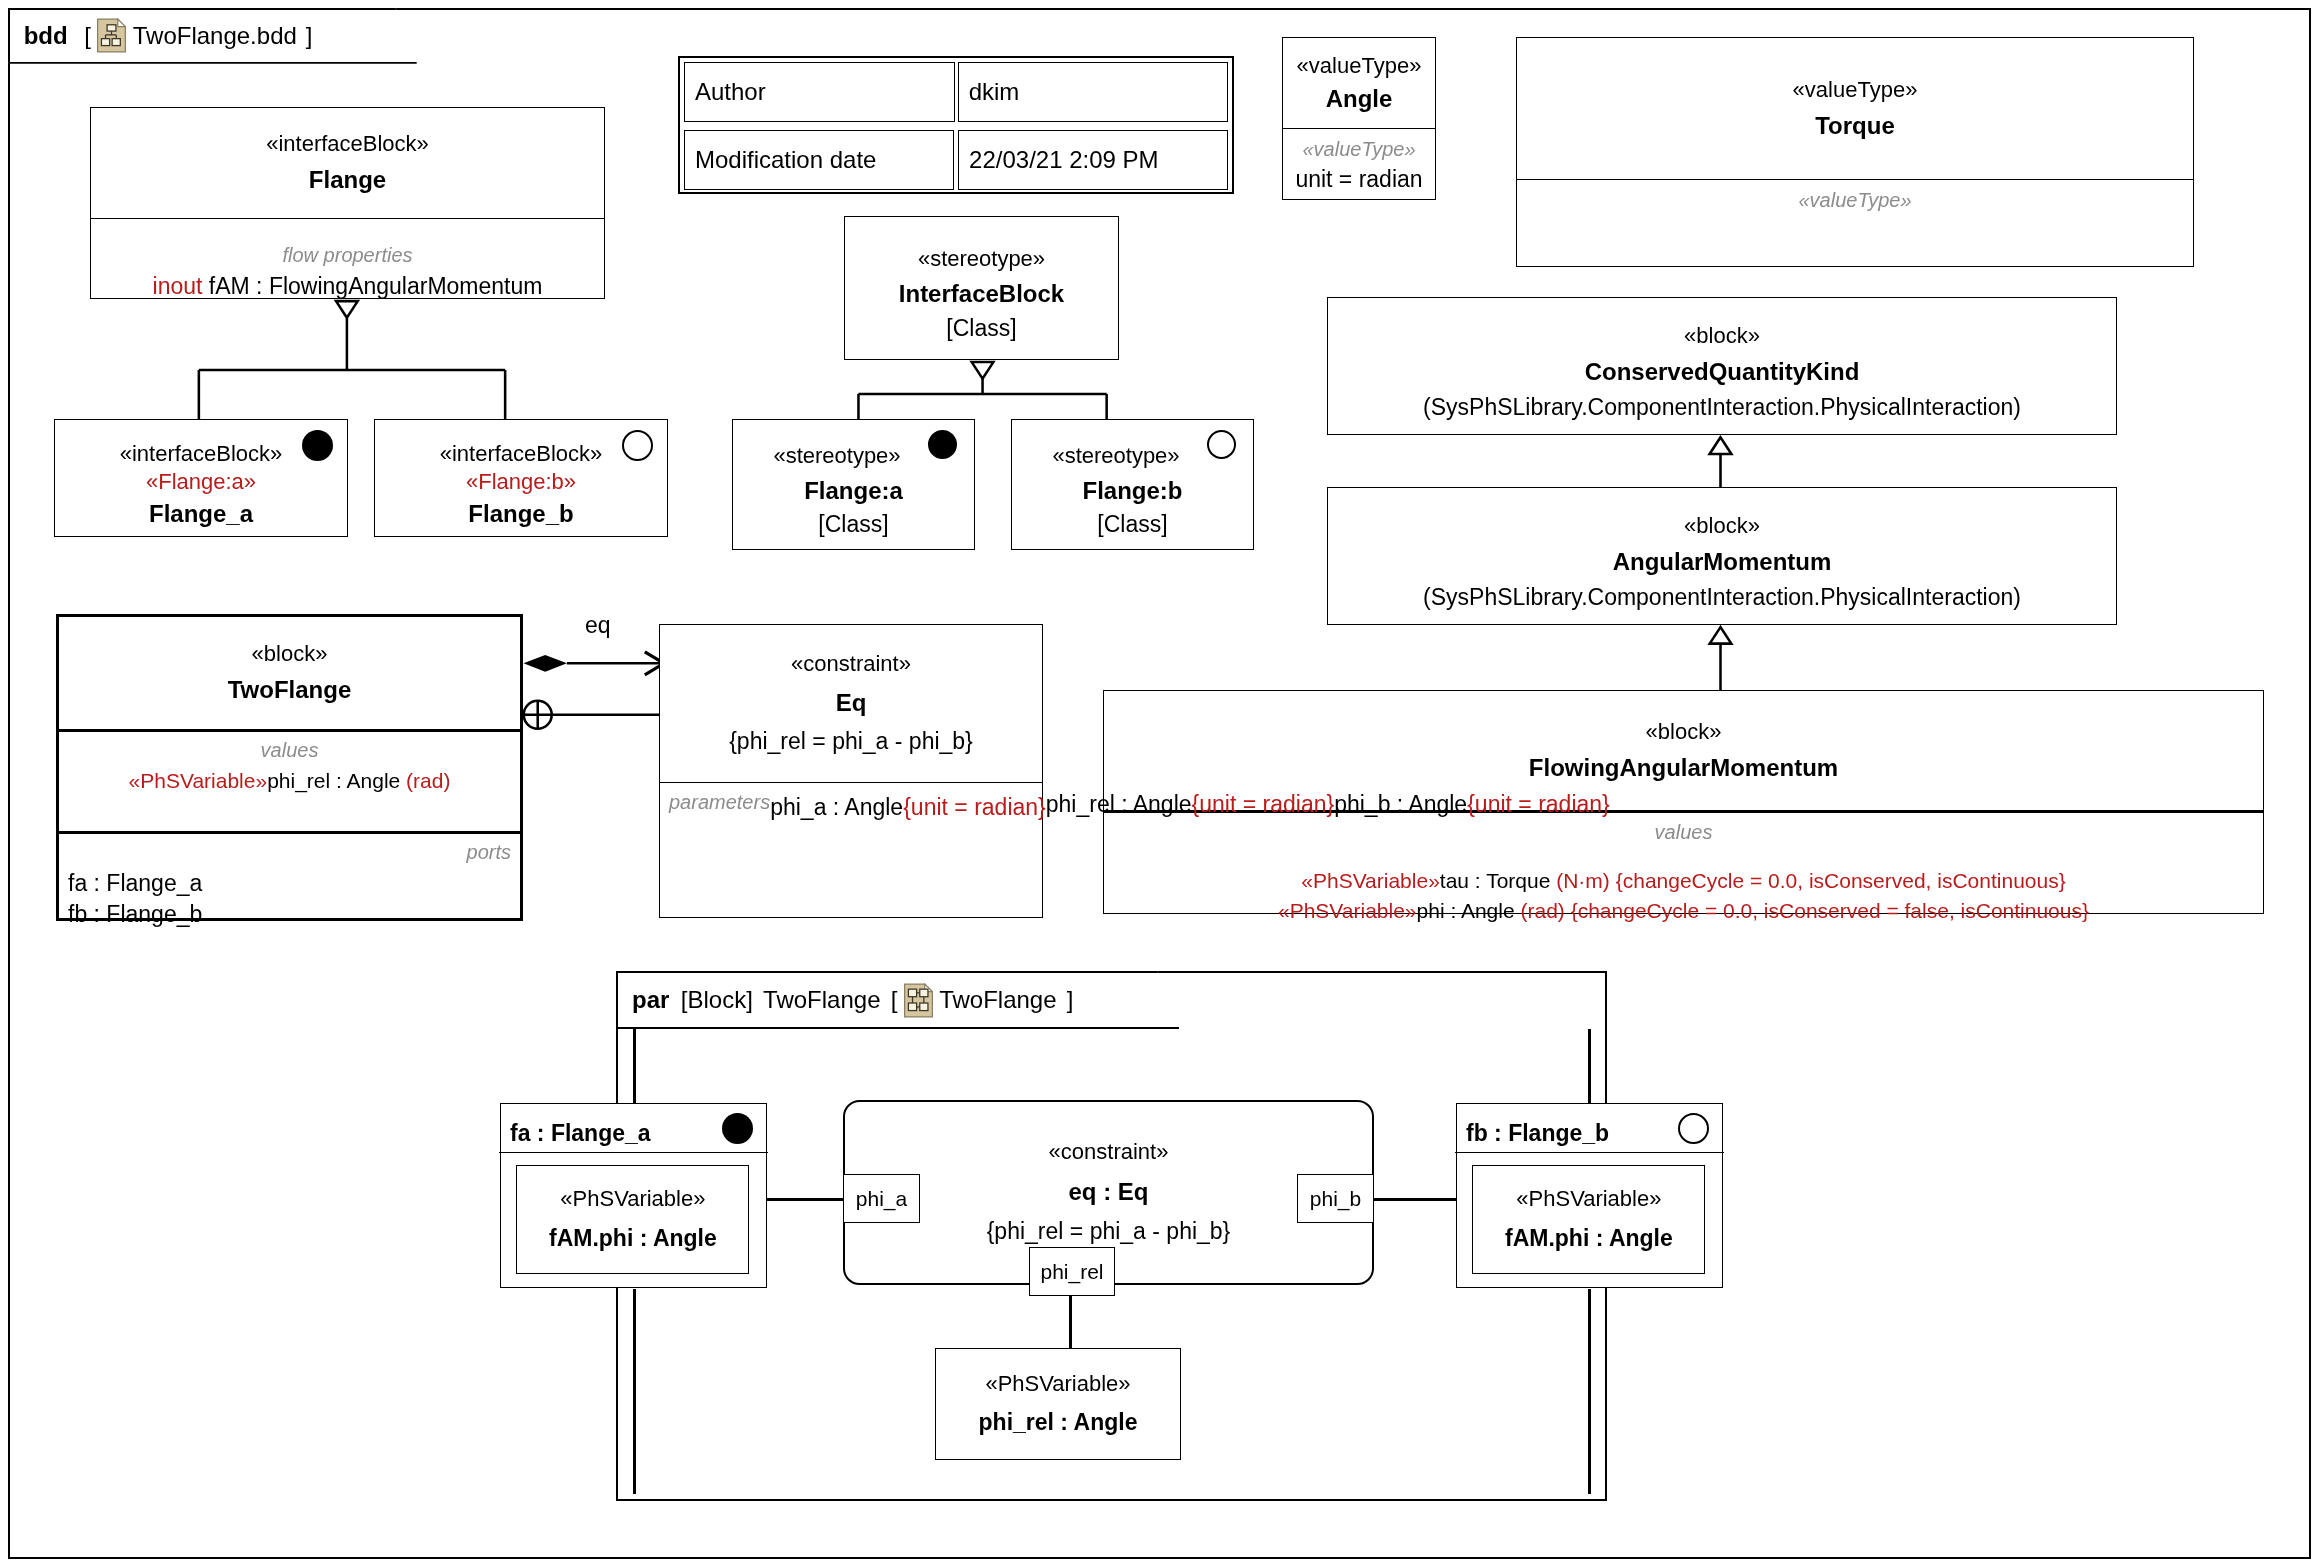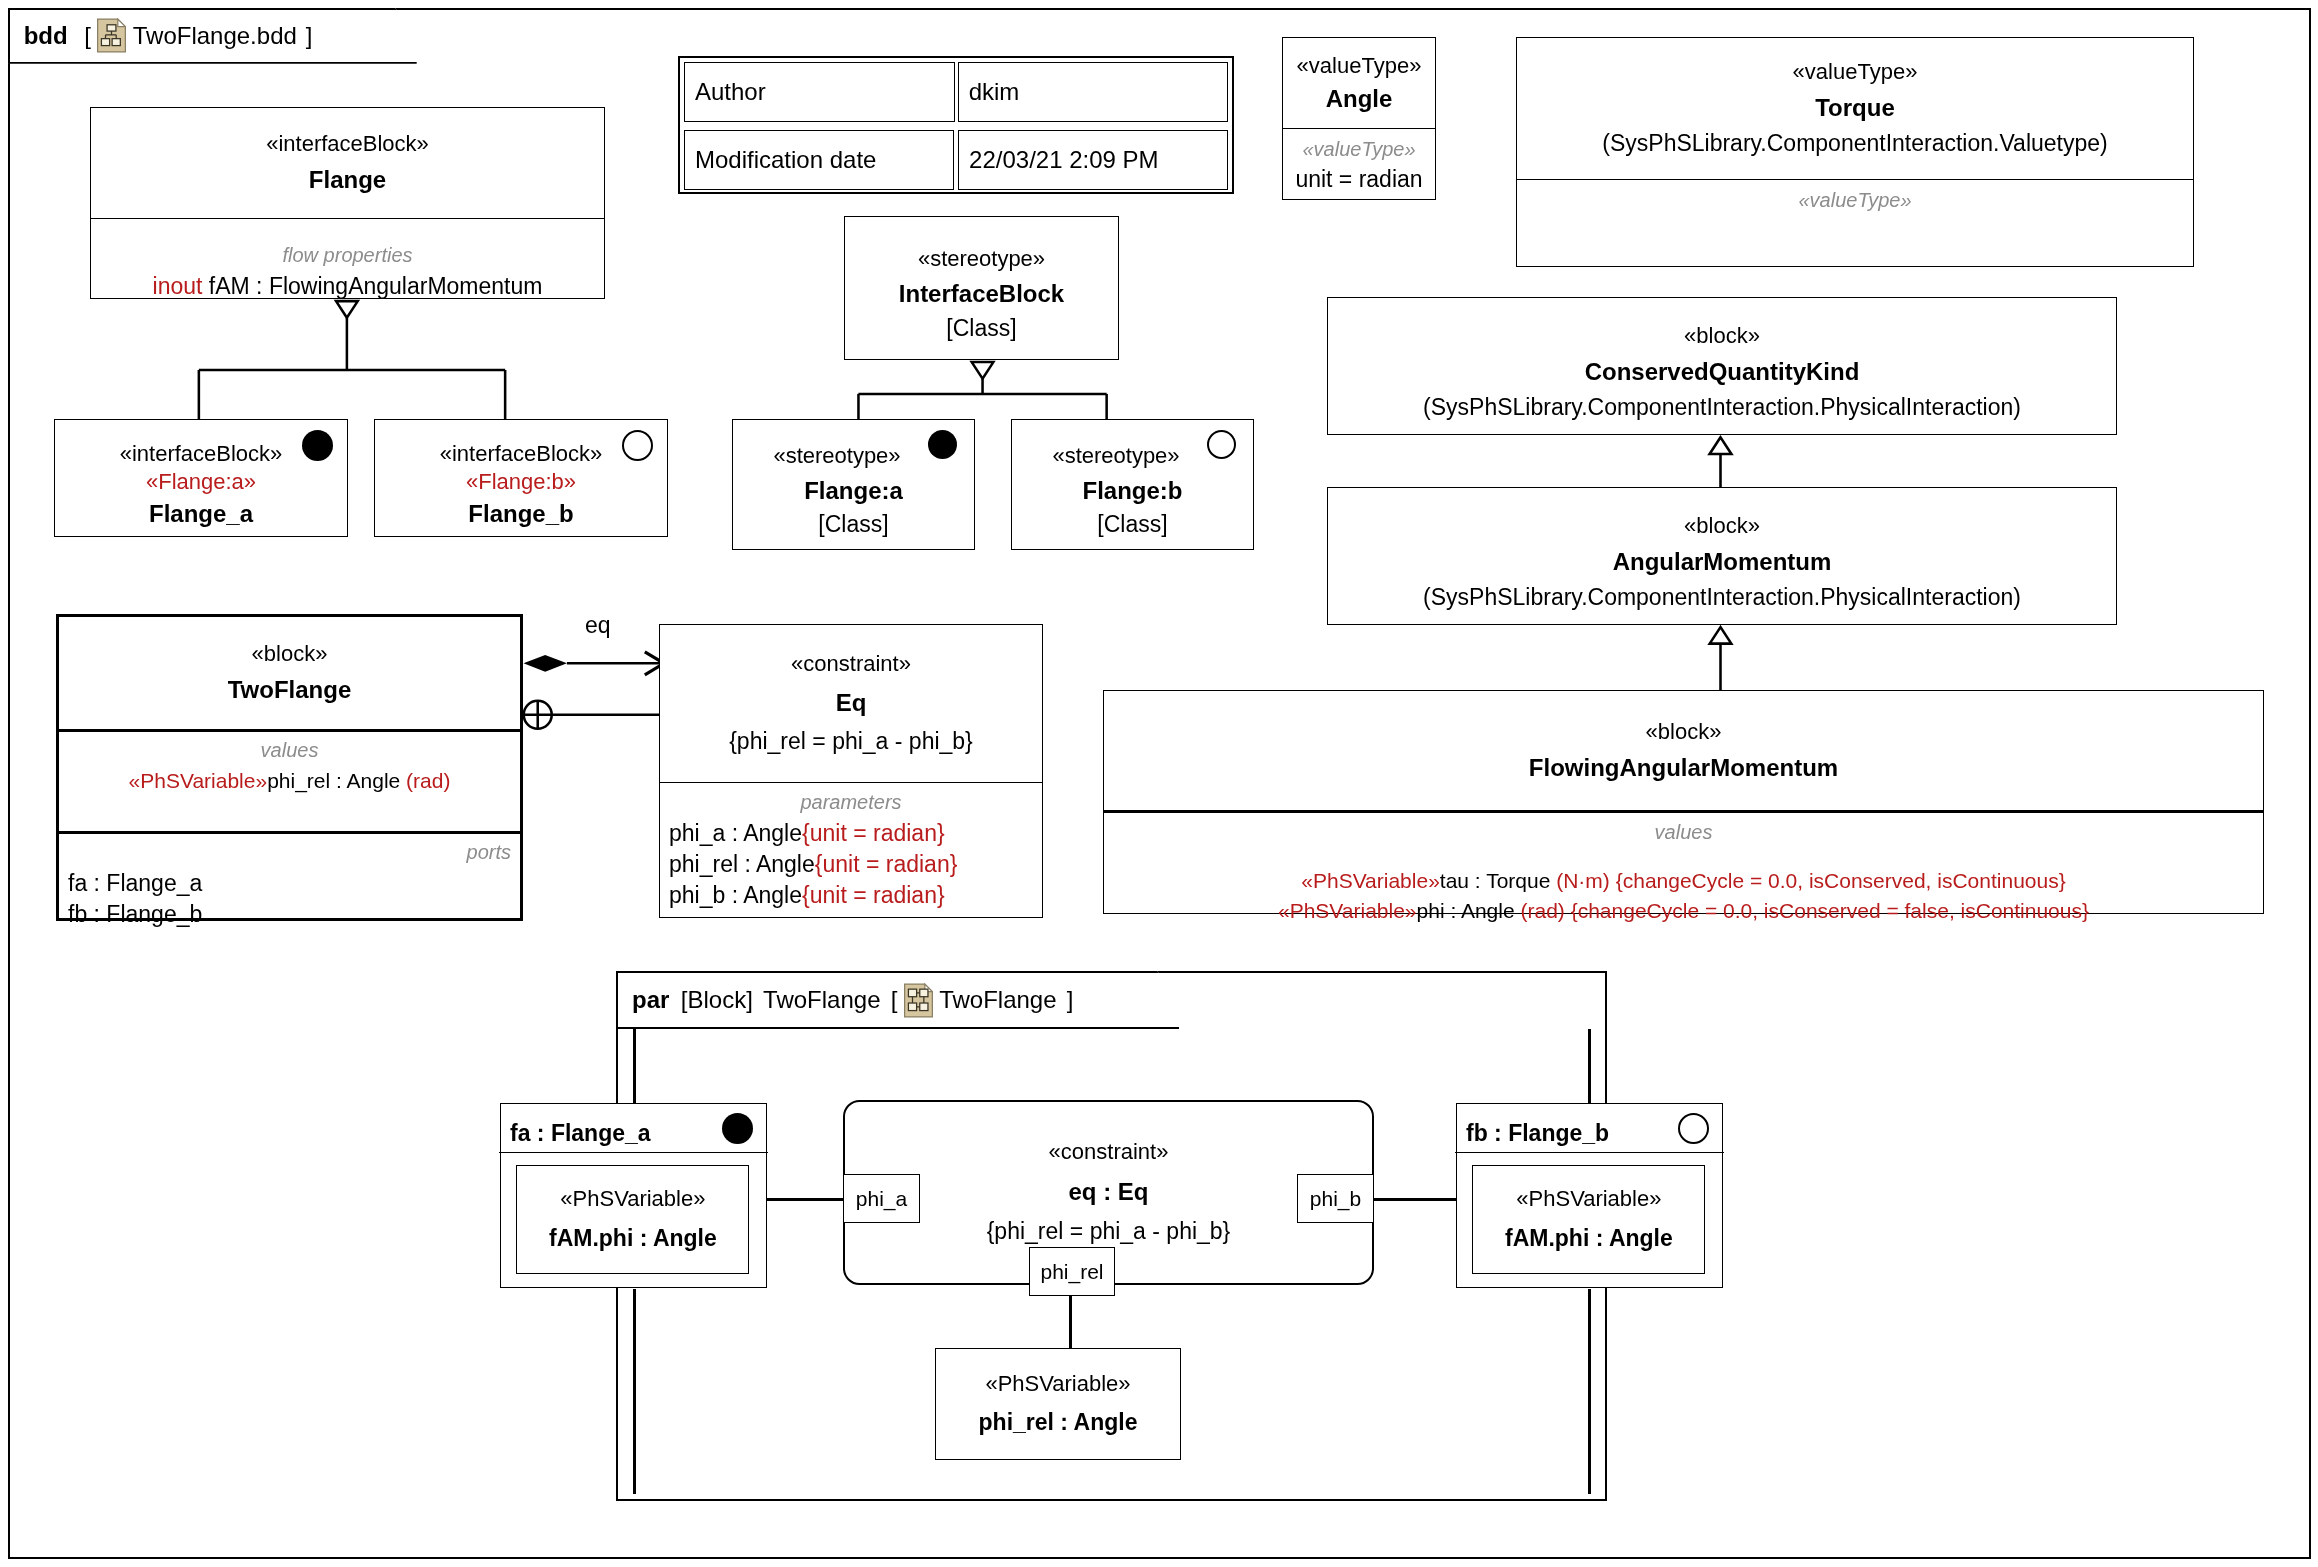--- a/index.html
+++ b/index.html
@@ -179,21 +179,20 @@
     <div class="cell sep" style="height:83px;display:flex;flex-direction:column;justify-content:flex-start;padding-top:7.7px;">
       <div class="compart-title">«valueType»</div>
       <div class="plain" style="margin-top:2.6px;">unit = radian</div>
     </div>
   </div>
 
   <div class="box" style="left:1516px;top:37px;width:678px;height:230px;">
     <div class="cell" style="height:128px;display:flex;flex-direction:column;justify-content:center;">
       <div class="stereo">«valueType»</div>
       <div class="name" style="margin-top:6.4px;">Torque</div>
-      <div class="plain" style="margin-top:6.4px;">(SysPhSLibrary.ComponentInteraction.Valuetype)</div>
     </div>
     <div class="cell sep" style="height:99px;display:flex;flex-direction:column;justify-content:flex-start;padding-top:7.7px;">
       <div class="compart-title">«valueType»</div>
     </div>
   </div>
 
   <div class="box" style="left:1327px;top:297px;width:790px;height:138px;">
     <div class="cell" style="height:100%;display:flex;flex-direction:column;justify-content:center;">
       <div class="stereo">«block»</div>
       <div class="name" style="margin-top:6.4px;">ConservedQuantityKind</div>
@@ -265,21 +264,21 @@
     <path d="M18,42 H62 M40,20 V64" stroke="#000" stroke-width="4"></path>
     <path d="M62,42 H236" stroke="#000" stroke-width="4" fill="none"></path>
   </svg>
 
   <div class="box" style="left:659px;top:624px;width:384px;height:294px;">
     <div class="cell" style="height:144px;display:flex;flex-direction:column;justify-content:center;">
       <div class="stereo">«constraint»</div>
       <div class="name" style="margin-top:9px;">Eq</div>
       <div class="plain" style="margin-top:9px;white-space:nowrap;">{phi_rel = phi_a - phi_b}</div>
     </div>
-    <div class="cell sep" style="height:146px;display:flex;flex-direction:column;justify-content:flex-start;padding-top:6.4px;">
+    <div class="cell sep" style="height:146px;display:flex;flex-direction:row;justify-content:flex-start;padding-top:6.4px;">
       <div class="compart-title">parameters</div>
       <div class="plain" style="margin-top:3.8px;text-align:left;white-space:nowrap;">
         <span>phi_a : Angle</span><span class="gray">{unit = radian}</span>
       </div>
       <div class="plain" style="margin-top:1.3px;text-align:left;white-space:nowrap;">
         <span>phi_rel : Angle</span><span class="gray">{unit = radian}</span>
       </div>
       <div class="plain" style="margin-top:1.3px;text-align:left;white-space:nowrap;">
         <span>phi_b : Angle</span><span class="gray">{unit = radian}</span>
       </div>

